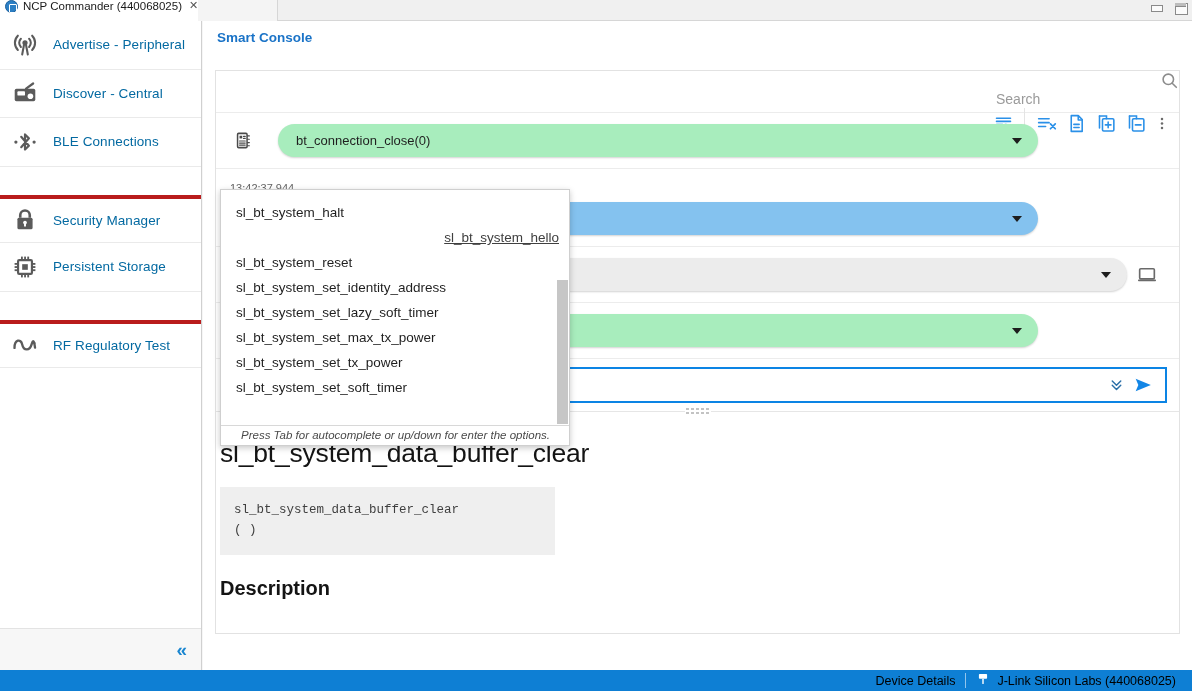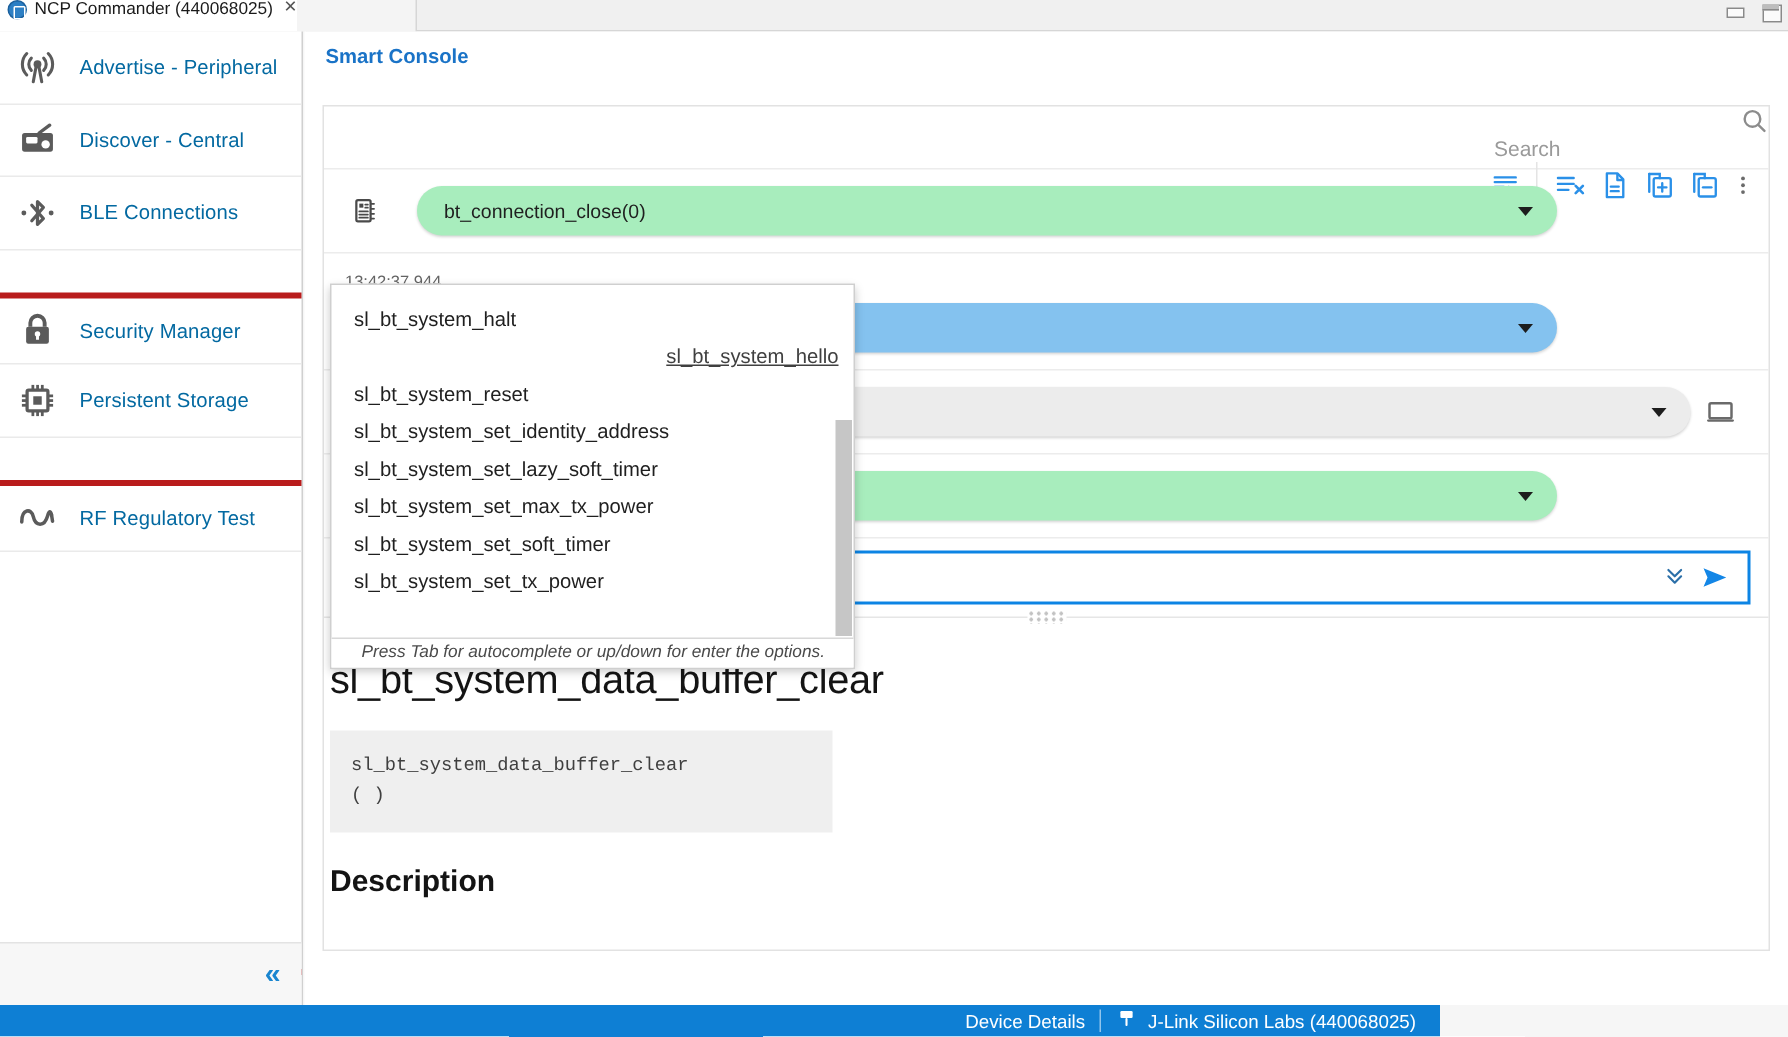--- a/index.html
+++ b/index.html
@@ -258,24 +258,24 @@
   }
   .popup-hint {
     border-top: 1px solid #d8d8d8;
     font-size: 11.5px; font-style: italic; color: #4a4a4a;
     padding: 3px 8px 4px 20px;
     background: #ffffff;
   }
 
   
   .statusbar {
-    position: absolute; left: 0; bottom: 0; width: 960px; height: 21px;
+    position: absolute; left: 0; bottom: 0; width: 1192px; height: 21px;
     background: #0e7fd4;
     display: flex; align-items: center; justify-content: flex-end;
-    color: #ffffff; font-size: 12.5px;
+    color: #000000; font-size: 12.5px;
   }
   .sb-cell { padding: 0 10px; display:flex; align-items:center; gap:7px; height:21px; }
   .sb-div { width: 1px; height: 15px; background: rgba(255,255,255,.55); }
   .sb-right-pad { width: 6px; }
 </style>
 </head>
 <body>
 
 <div id="app">
 
@@ -561,22 +561,22 @@
 
     <div class="popup">
       <div class="popup-list">
         <div class="popup-item clipped"></div>
         <div class="popup-item">sl_bt_system_halt</div>
         <div class="popup-item sel">sl_bt_system_hello</div>
         <div class="popup-item">sl_bt_system_reset</div>
         <div class="popup-item">sl_bt_system_set_identity_address</div>
         <div class="popup-item">sl_bt_system_set_lazy_soft_timer</div>
         <div class="popup-item">sl_bt_system_set_max_tx_power</div>
+        <div class="popup-item">sl_bt_system_set_tx_power</div>
         <div class="popup-item">sl_bt_system_set_soft_timer</div>
-        <div class="popup-item">sl_bt_system_set_tx_power</div>
         <div class="popup-sb-track"></div>
         <div class="popup-sb-thumb"></div>
       </div>
       <div class="popup-hint">Press Tab for autocomplete or up/down for enter the options.</div>
     </div>
 
   </div>
 
   <div class="statusbar">
     <span class="sb-cell">

